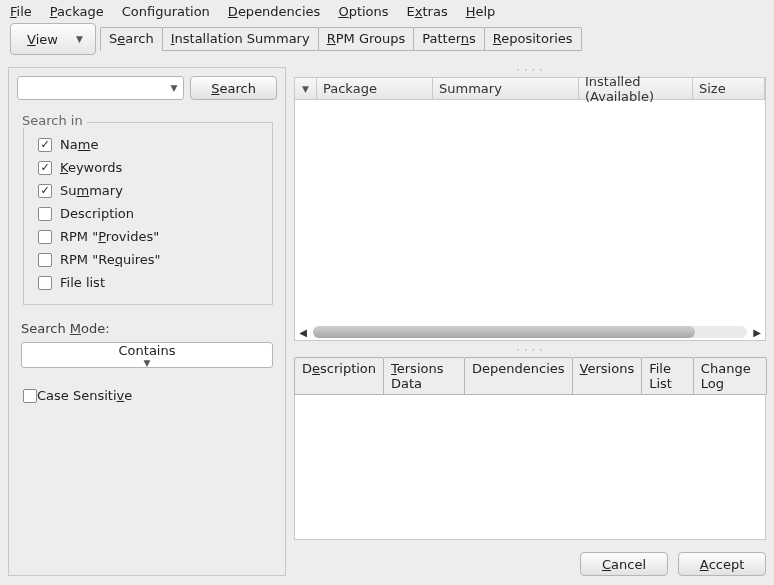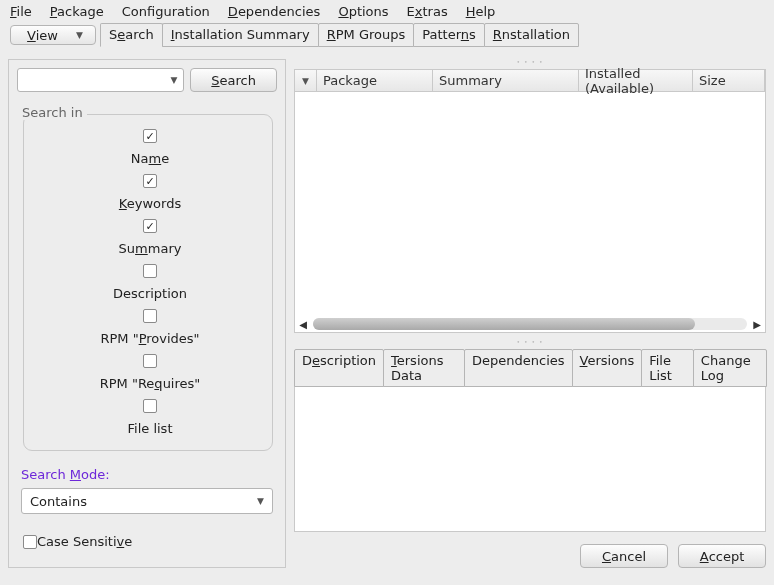--- a/index.html
+++ b/index.html
@@ -25,21 +25,21 @@
     align-items: center;
     padding: 0 8px 4px 10px;
     gap: 0;
   }
   .view-btn {
     display: inline-flex;
     align-items: center;
     justify-content: center;
     gap: 18px;
     width: 86px;
-    height: 20px;
+    height: 32px;
     border: 1px solid #b5b5b5;
     border-radius: 4px;
     background: linear-gradient(#fdfdfd,#e6e6e6);
     padding: 0 6px 0 10px;
     margin-right: 4px;
   }
   .view-btn .arrow { font-size: 9px; color: #555; }
   .tabbar {
     display: flex;
   }
@@ -96,62 +96,62 @@
     border: 1px solid #b5b5b5;
     border-radius: 4px;
     background: linear-gradient(#fdfdfd,#e2e2e2);
     display: inline-flex;
     align-items: center;
     justify-content: center;
     cursor: default;
   }
   .fieldset {
     border: 1px solid #c9c9c9;
-    border-radius: 9px;
+    border-radius: 0;
     padding: 10px 10px 10px 14px;
     margin: 6px 4px 16px 6px;
     position: relative;
   }
   .fieldset .legend {
     position: absolute;
     top: -10px; left: -6px;
     background: #ededed;
     padding: 0 4px;
     color: #666;
   }
   .check-row {
     display: flex;
     align-items: center;
     gap: 8px;
     padding: 4px 0;
-    flex-direction: column;
   }
   .checkbox {
     width: 14px; height: 14px;
     border: 1px solid #8a8a8a;
     border-radius: 2px;
     background: #fff;
     display: inline-flex;
     align-items: center;
     justify-content: center;
     font-size: 11px;
     line-height: 1;
   }
   .checkbox.checked::after { content: "✓"; color: #222; font-weight: bold; }
-  .mode-label { color: #6d28d9; margin: 0 0 6px 4px; }
+  .mode-label { color: #404040; margin: 0 0 6px 4px; }
   .select {
     height: 26px;
     border: 1px solid #b5b5b5;
     border-radius: 3px;
     background: #fff;
     padding: 0 8px;
     display: flex;
     align-items: center;
     justify-content: space-between;
     margin: 0 4px 20px 4px;
+    flex-direction: column;
   }
   .select .arrow { font-size: 9px; color: #555; }
   .case-row { display:flex; align-items:center; gap:0; margin-left: 6px; }
 
   .right-panel {
     flex: 1;
     display: flex;
     flex-direction: column;
     gap: 6px;
   }
@@ -263,21 +263,21 @@
 <div class="toolbar-row">
   <div class="view-btn">
     <span><span class="underline">V</span><span>iew</span></span>
     <span class="arrow">▼</span>
   </div>
   <div class="tabbar">
     <div class="tab active">S<span class="underline">e</span><span>arch</span></div>
     <div class="tab"><span class="underline">I</span><span>nstallation Summary</span></div>
     <div class="tab"><span class="underline">R</span><span>PM Groups</span></div>
     <div class="tab">Patter<span class="underline">n</span><span>s</span></div>
-    <div class="tab"><span class="underline">R</span><span>nstallation</span></div>
+    <div class="tab"><span class="underline">R</span><span>epositories</span></div>
   </div>
 </div>
 
 <div class="main">
   <div class="left-panel">
     <div class="search-row">
       <div class="combo-input">
         <span class="arrow">▼</span>
       </div>
       <div class="btn">

